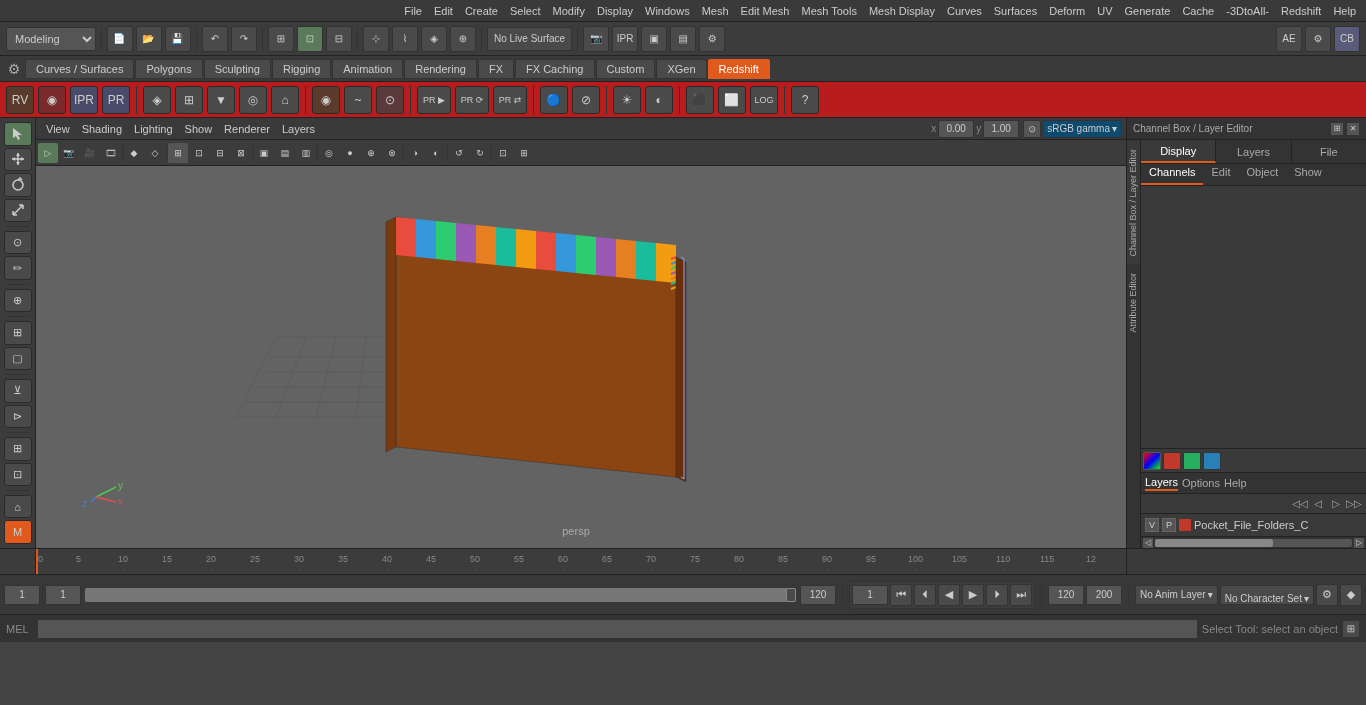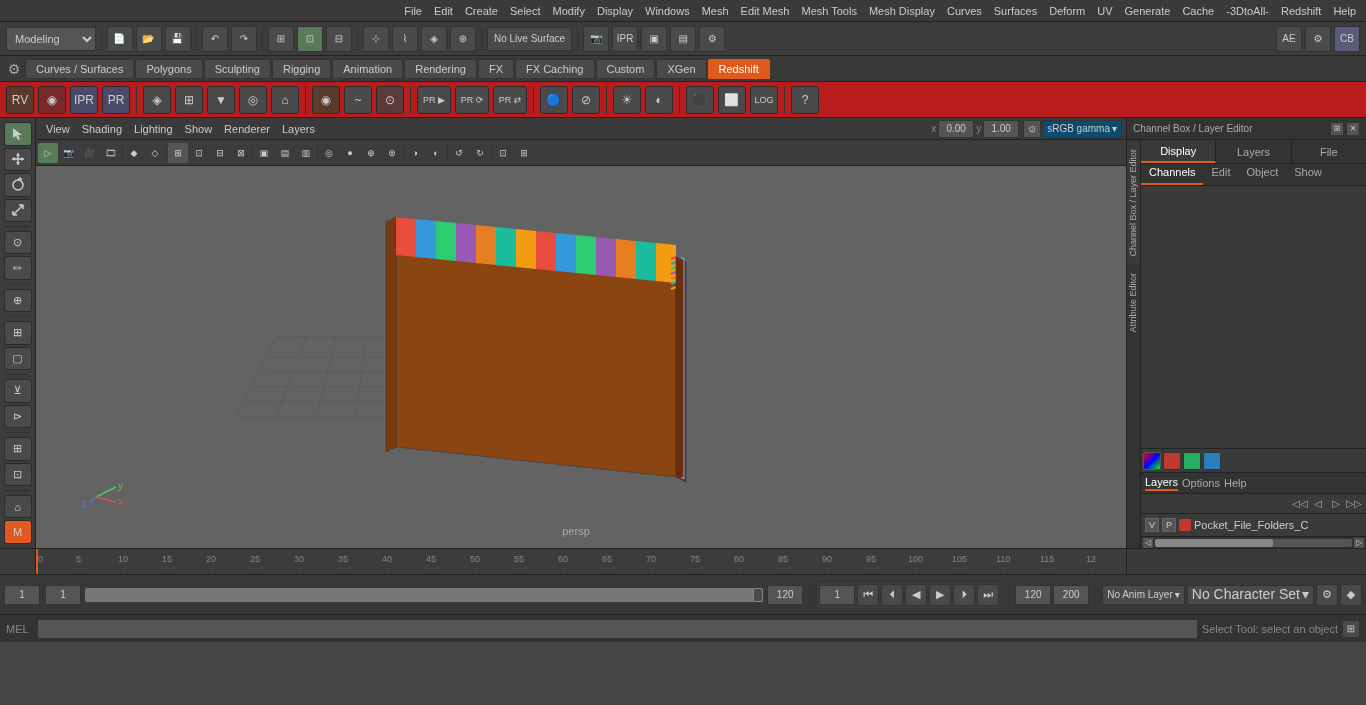--- a/index.html
+++ b/index.html
@@ -478,21 +478,21 @@
   <input type="text" style="width: 36px; height: 20px; background: rgb(85, 85, 85); border: 1px solid rgb(51, 51, 51); color: rgb(204, 204, 204); font-size: 10px; text-align: center;" value="120">
   <input type="text" style="width: 36px; height: 20px; background: rgb(85, 85, 85); border: 1px solid rgb(51, 51, 51); color: rgb(204, 204, 204); font-size: 10px; text-align: center;" value="200">
 
   <div style="width:1px;height:24px;background:#333;margin:0 4px;"></div>
 
   <div style="height:20px;background:#4a4a4a;border:1px solid #333;color:#ccc;font-size:10px;padding:0 4px;display:flex;align-items:center;cursor:pointer;border-radius:2px;gap:2px;">
     <span>No Anim Layer</span>
     <span>▾</span>
   </div>
 
-  <div style="height:20px;background:#4a4a4a;border:1px solid #333;color:#ccc;font-size:14px;padding:0 4px;display:flex;align-items:flex-start;cursor:pointer;border-radius:2px;gap:2px;">
+  <div style="height:20px;background:#4a4a4a;border:1px solid #333;color:#ccc;font-size:10px;padding:0 4px;display:flex;align-items:flex-end;cursor:pointer;border-radius:2px;gap:2px;">
     <span>No Character Set</span>
     <span>▾</span>
   </div>
 
   <div class="timeline-ctrl-btn" title="Settings">⚙</div>
   <div class="timeline-ctrl-btn" title="Key">◆</div>
 </div>
 
 <div style="height:28px;background:#333;border-top:1px solid #222;display:flex;align-items:center;padding:0 6px;gap:4px;">
   <span style="font-size:11px;color:#888;margin-right:4px;">MEL</span>

